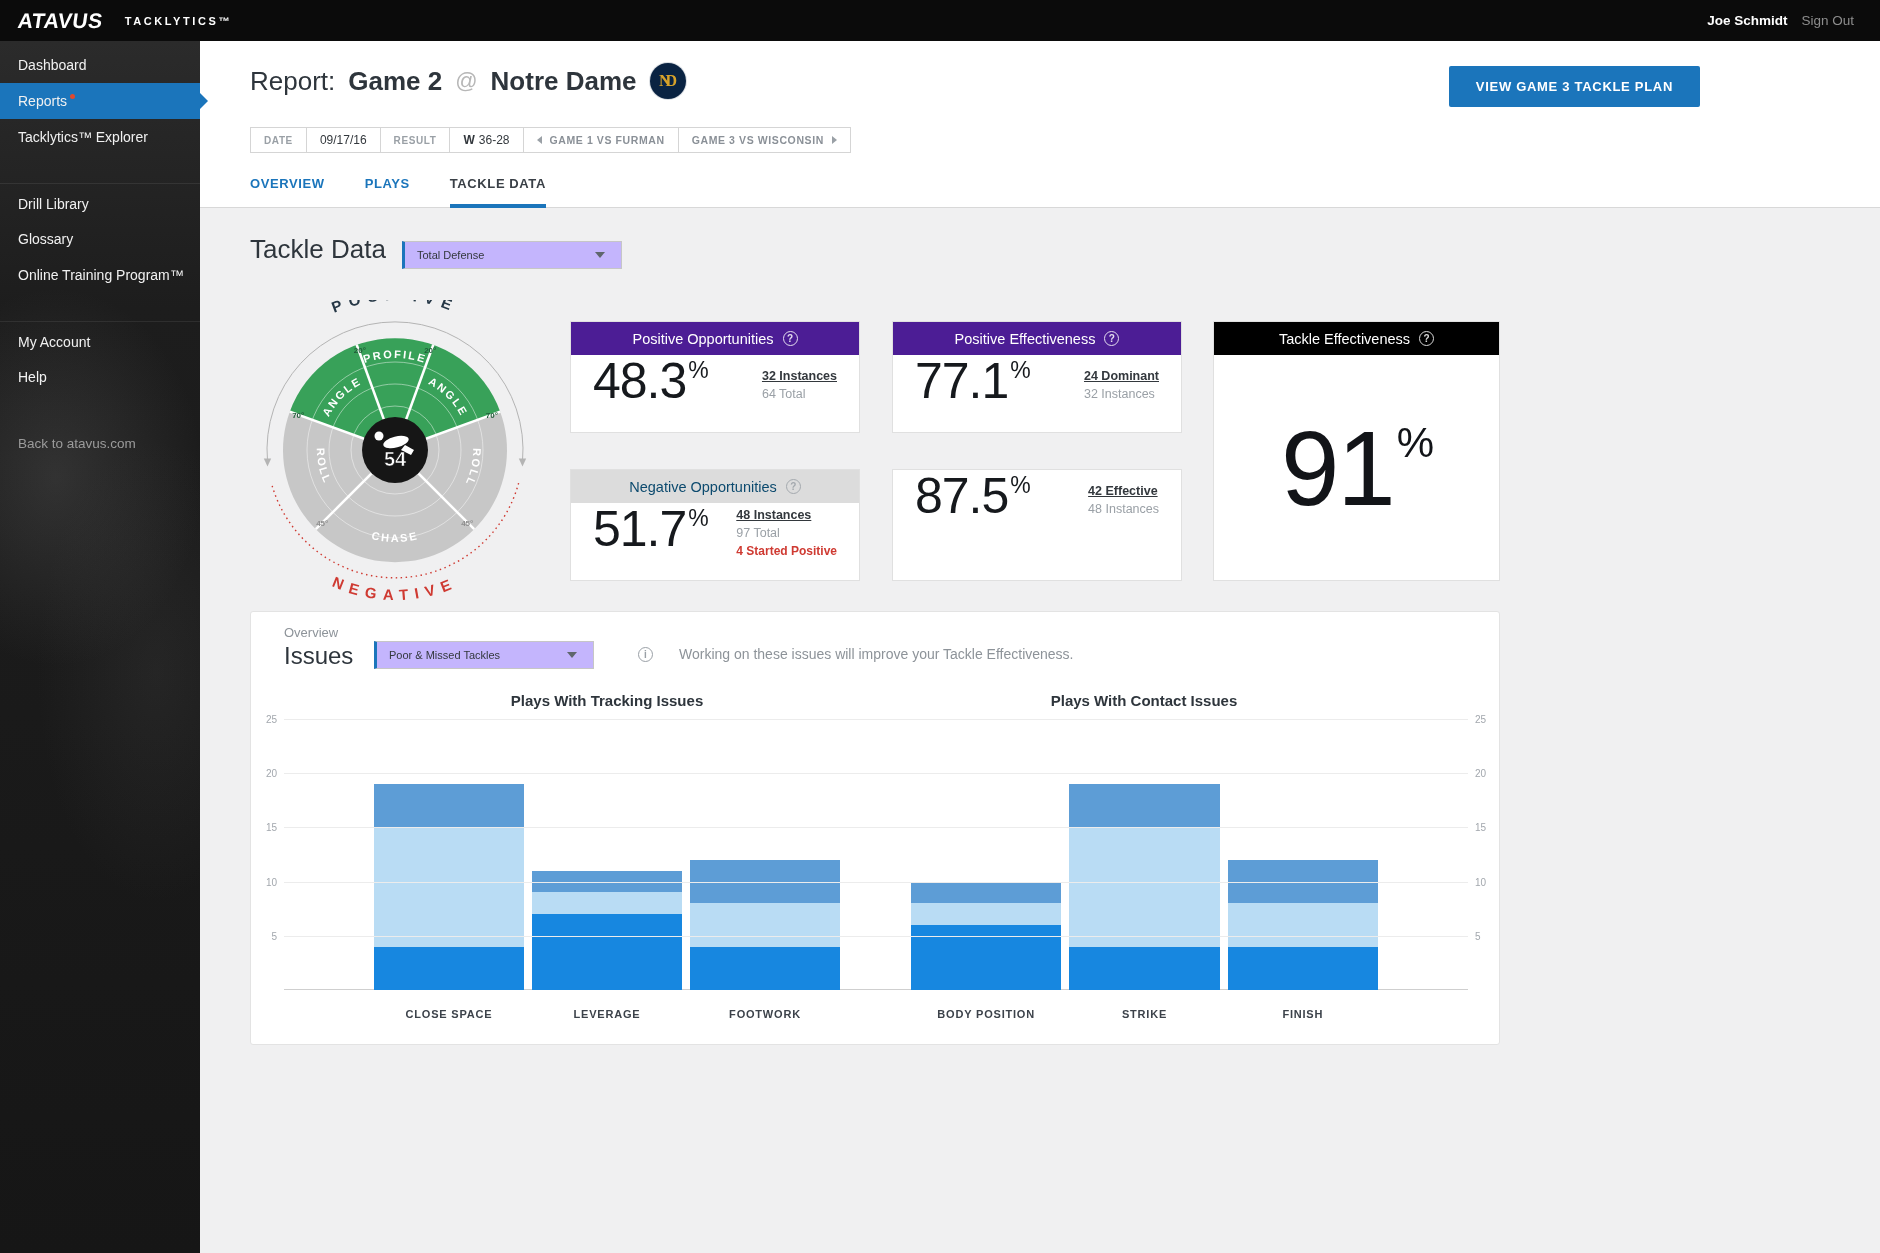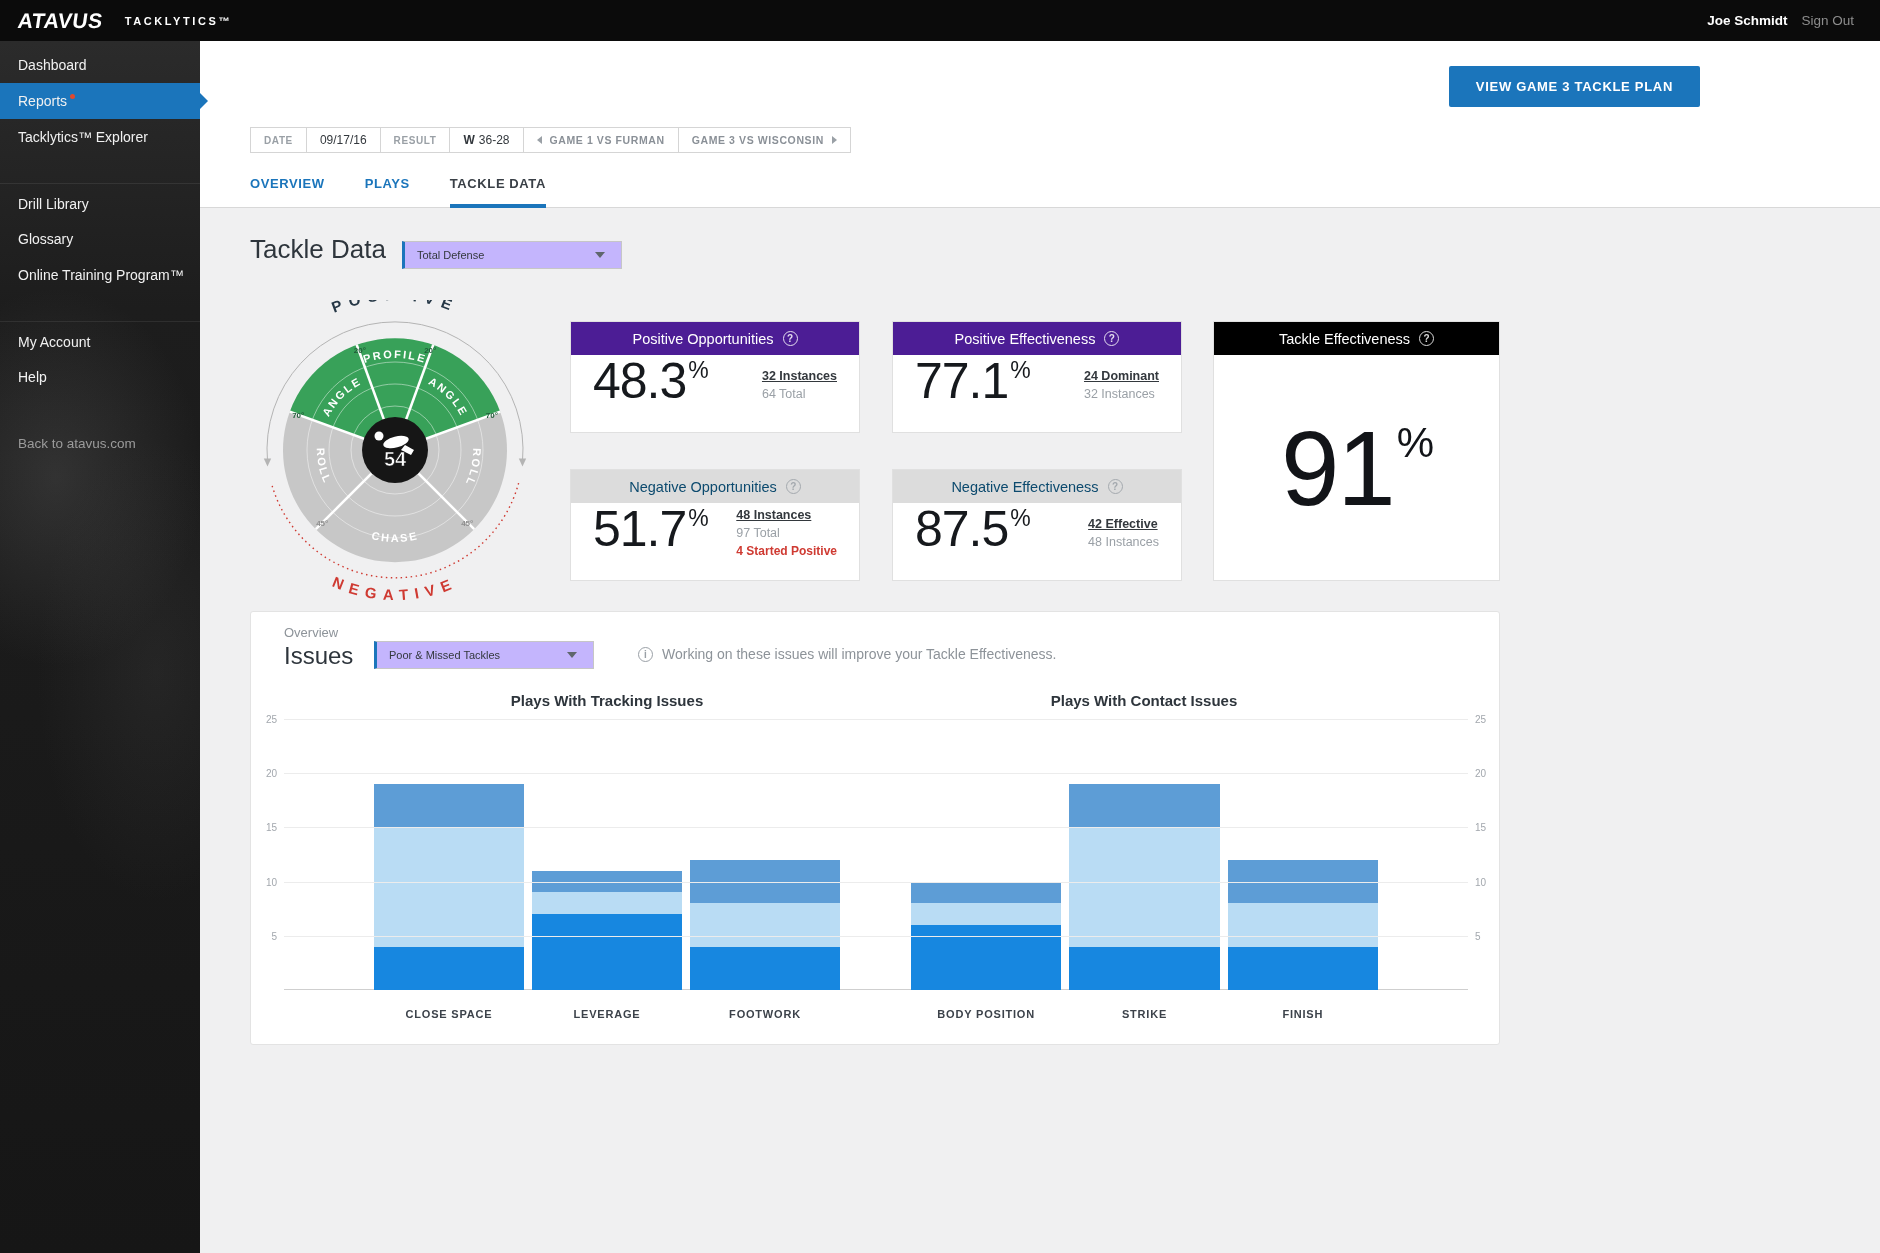--- a/index.html
+++ b/index.html
@@ -104,21 +104,21 @@
   .stat-tertiary { font-size:12px; font-weight:700; color:#cf3a32; }
   .te-body { height:227px; display:flex; align-items:center; justify-content:center; }
   .huge-pct { font-size:105px; color:#121418; letter-spacing:-2px; }
   .huge-unit { font-size:42px; position:relative; top:-48px; margin-left:3px; }
 
   
   .issues-card { position:absolute; left:50px; top:403px; width:1250px; height:434px;
                  background:#fff; border:1px solid #e3e3e3; border-radius:3px; }
   .issues-eyebrow { position:absolute; left:33px; top:13px; font-size:13px; color:#8d9399; }
   .issues-title { position:absolute; left:33px; top:30px; font-size:24px; color:#2e353c; }
-  .issues-note { position:absolute; left:355px; top:34px; display:flex; align-items:center; gap:9px;
+  .issues-note { position:absolute; left:355px; top:34px; display:flex; align-items:center; gap:26px;
                  color:#8d9399; font-size:14px;padding-left:32px; }
   .info-icon { width:15px; height:15px; border-radius:50%; border:1px solid #9aa0a6; color:#9aa0a6;
                display:flex; align-items:center; justify-content:center; flex:0 0 auto; }
   .info-icon::before { content:"i"; font-size:10px; font-weight:700; }
   .chart-title { position:absolute; top:80px; transform:translateX(-50%); font-size:15px;
                  font-weight:700; color:#2e353c; white-space:nowrap; }
   .plot { position:absolute; left:33px; top:107px; width:1184px; height:271px;
           border-bottom:1px solid #cfcfcf; }
   .gridline { position:absolute; left:0; right:0; height:1px; background:#ececec; }
   .ytick-left  { position:absolute; left:-31px; width:24px; text-align:right; font-size:10px;
@@ -154,20 +154,29 @@
     <div class="nav-item"><span>Online Training Program™</span></div>
     <div class="nav-item section-start"><span>My Account</span></div>
     <div class="nav-item"><span>Help</span></div>
     <div class="nav-back">Back to atavus.com</div>
   </div>
 </div>
 
 <div class="main">
 
   <div class="page-header">
+    <div class="report-title-row">
+      <span class="rt-label">Report:</span>
+      <span class="rt-strong">Game 2</span>
+      <span class="rt-at">@</span>
+      <span class="rt-strong">Notre Dame</span>
+      <span class="nd-badge">
+          <span>ND</span>
+        </span>
+    </div>
     <button class="cta">VIEW GAME 3 TACKLE PLAN</button>
 
     <div class="meta-bar">
       <div class="meta-cell">
           <span class="meta-label">DATE</span>
         </div>
       <div class="meta-cell">
           <span class="meta-value">09/17/16</span>
         </div>
       <div class="meta-cell">
@@ -311,24 +320,20 @@
         <div class="big-pct"><span>51.7</span><span class="pct-unit">%</span></div>
         <div class="stats">
           <span class="stat-primary">48 Instances</span>
           <span class="stat-secondary">97 Total</span>
           <span class="stat-tertiary">4 Started Positive</span>
         </div>
       </div>
     </div>
 
     <div class="stat-card" style="left:692px; top:261px; width:290px; height:112px;">
-      <div class="card-head head-gray">
-        <span>Negative Effectiveness</span>
-        <span class="qmark"></span>
-      </div>
       <div class="card-body">
         <div class="big-pct"><span>87.5</span><span class="pct-unit">%</span></div>
         <div class="stats">
           <span class="stat-primary">42 Effective</span>
           <span class="stat-secondary">48 Instances</span>
         </div>
       </div>
     </div>
 
     <div class="issues-card">

